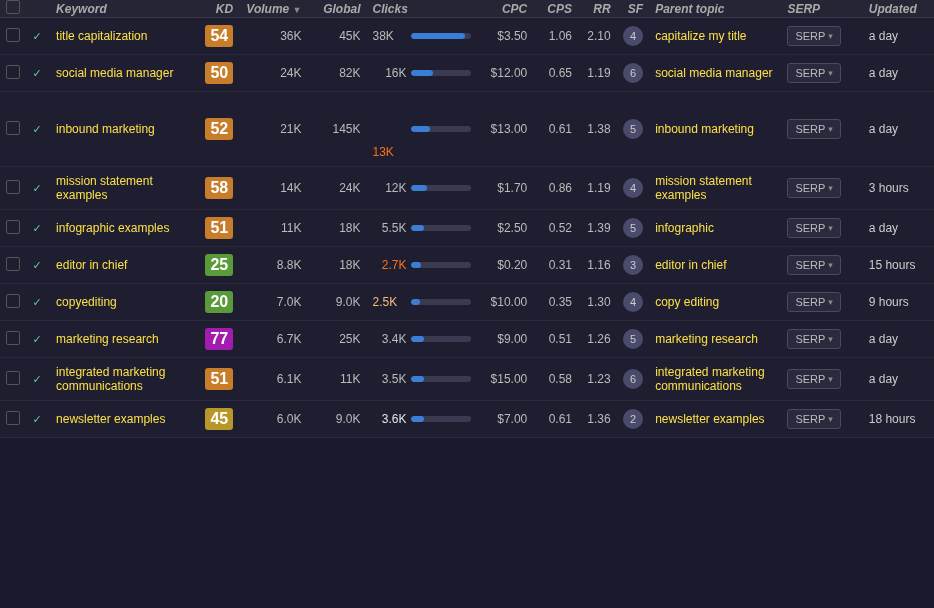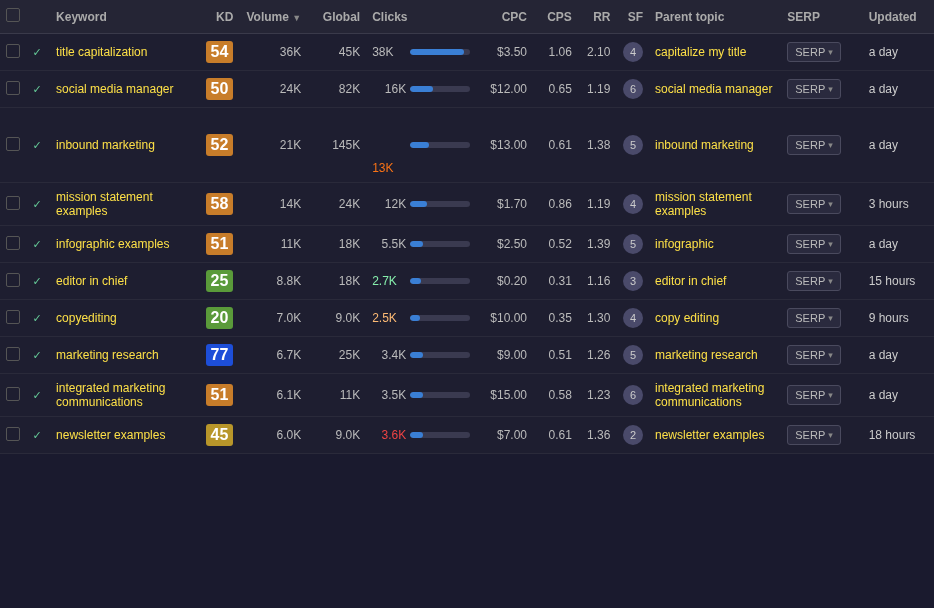--- a/index.html
+++ b/index.html
@@ -16,27 +16,28 @@
     table {
       width: 100%;
       border-collapse: collapse;
       background: #1e1e30;
     }
     thead tr {
       background: #252535;
       border-bottom: 1px solid #3a3a4a;
     }
     thead th {
-      padding: 8px 6px;
+      padding: 0 6px;
       text-align: left;
       font-weight: 600;
       color: #aaa;
       font-size: 12px;
       white-space: nowrap;
       user-select: none;
+      font-style: italic;
     }
     thead th.num {
       text-align: right;
     }
     tbody tr {
       border-bottom: 1px solid #2a2a3a;
       background: #1e1e30;
     }
     td {
       padding: 7px 6px;
@@ -76,21 +77,21 @@
       border-radius: 3px;
       padding: 2px 5px;
       font-size: 16px;
       font-weight: bold;
       color: #fff;
       min-width: 26px;
       text-align: center;
     }
     .kd-orange { background: #c87d2a; }
     .kd-green { background: #5a9a3a; }
-    .kd-red { background: #1d4ed8; }
+    .kd-red { background: #a21caf; }
     .kd-yellow { background: #b8962a; }
 
     .clicks-bar {
       display: flex;
       align-items: center;
       gap: 4px;
     }
     .bar-track {
       width: 60px;
       height: 6px;
@@ -415,21 +416,21 @@
     <td class="col-keyword">
       <a class="keyword-link" href="#">editor in chief</a>
     </td>
     <td class="col-kd num">
       <span class="kd-badge kd-green">25</span>
     </td>
     <td class="col-volume num">8.8K</td>
     <td class="col-global num">18K</td>
     <td class="col-clicks">
       <div class="clicks-bar">
-        <span style="min-width:34px;color:#86efac;">2.7K</span>
+        <span style="min-width:34px;text-align:right;color:#f97316;">2.7K</span>
         <div class="bar-track">
           <div class="bar-fill" style="width:18%"></div>
         </div>
       </div>
     </td>
     <td class="col-cpc num">$0.20</td>
     <td class="col-cps num">0.31</td>
     <td class="col-rr num">1.16</td>
     <td class="col-sf num">
       <span class="sf-badge">3</span>
@@ -575,21 +576,21 @@
     <td class="col-keyword">
       <a class="keyword-link" href="#">newsletter examples</a>
     </td>
     <td class="col-kd num">
       <span class="kd-badge kd-yellow">45</span>
     </td>
     <td class="col-volume num">6.0K</td>
     <td class="col-global num">9.0K</td>
     <td class="col-clicks">
       <div class="clicks-bar">
-        <span style="min-width:34px;text-align:right;color:#ef4444;">3.6K</span>
+        <span style="min-width:34px;text-align:right;color:#e5e5e5;">3.6K</span>
         <div class="bar-track">
           <div class="bar-fill" style="width:22%"></div>
         </div>
       </div>
     </td>
     <td class="col-cpc num">$7.00</td>
     <td class="col-cps num">0.61</td>
     <td class="col-rr num">1.36</td>
     <td class="col-sf num">
       <span class="sf-badge">2</span>

